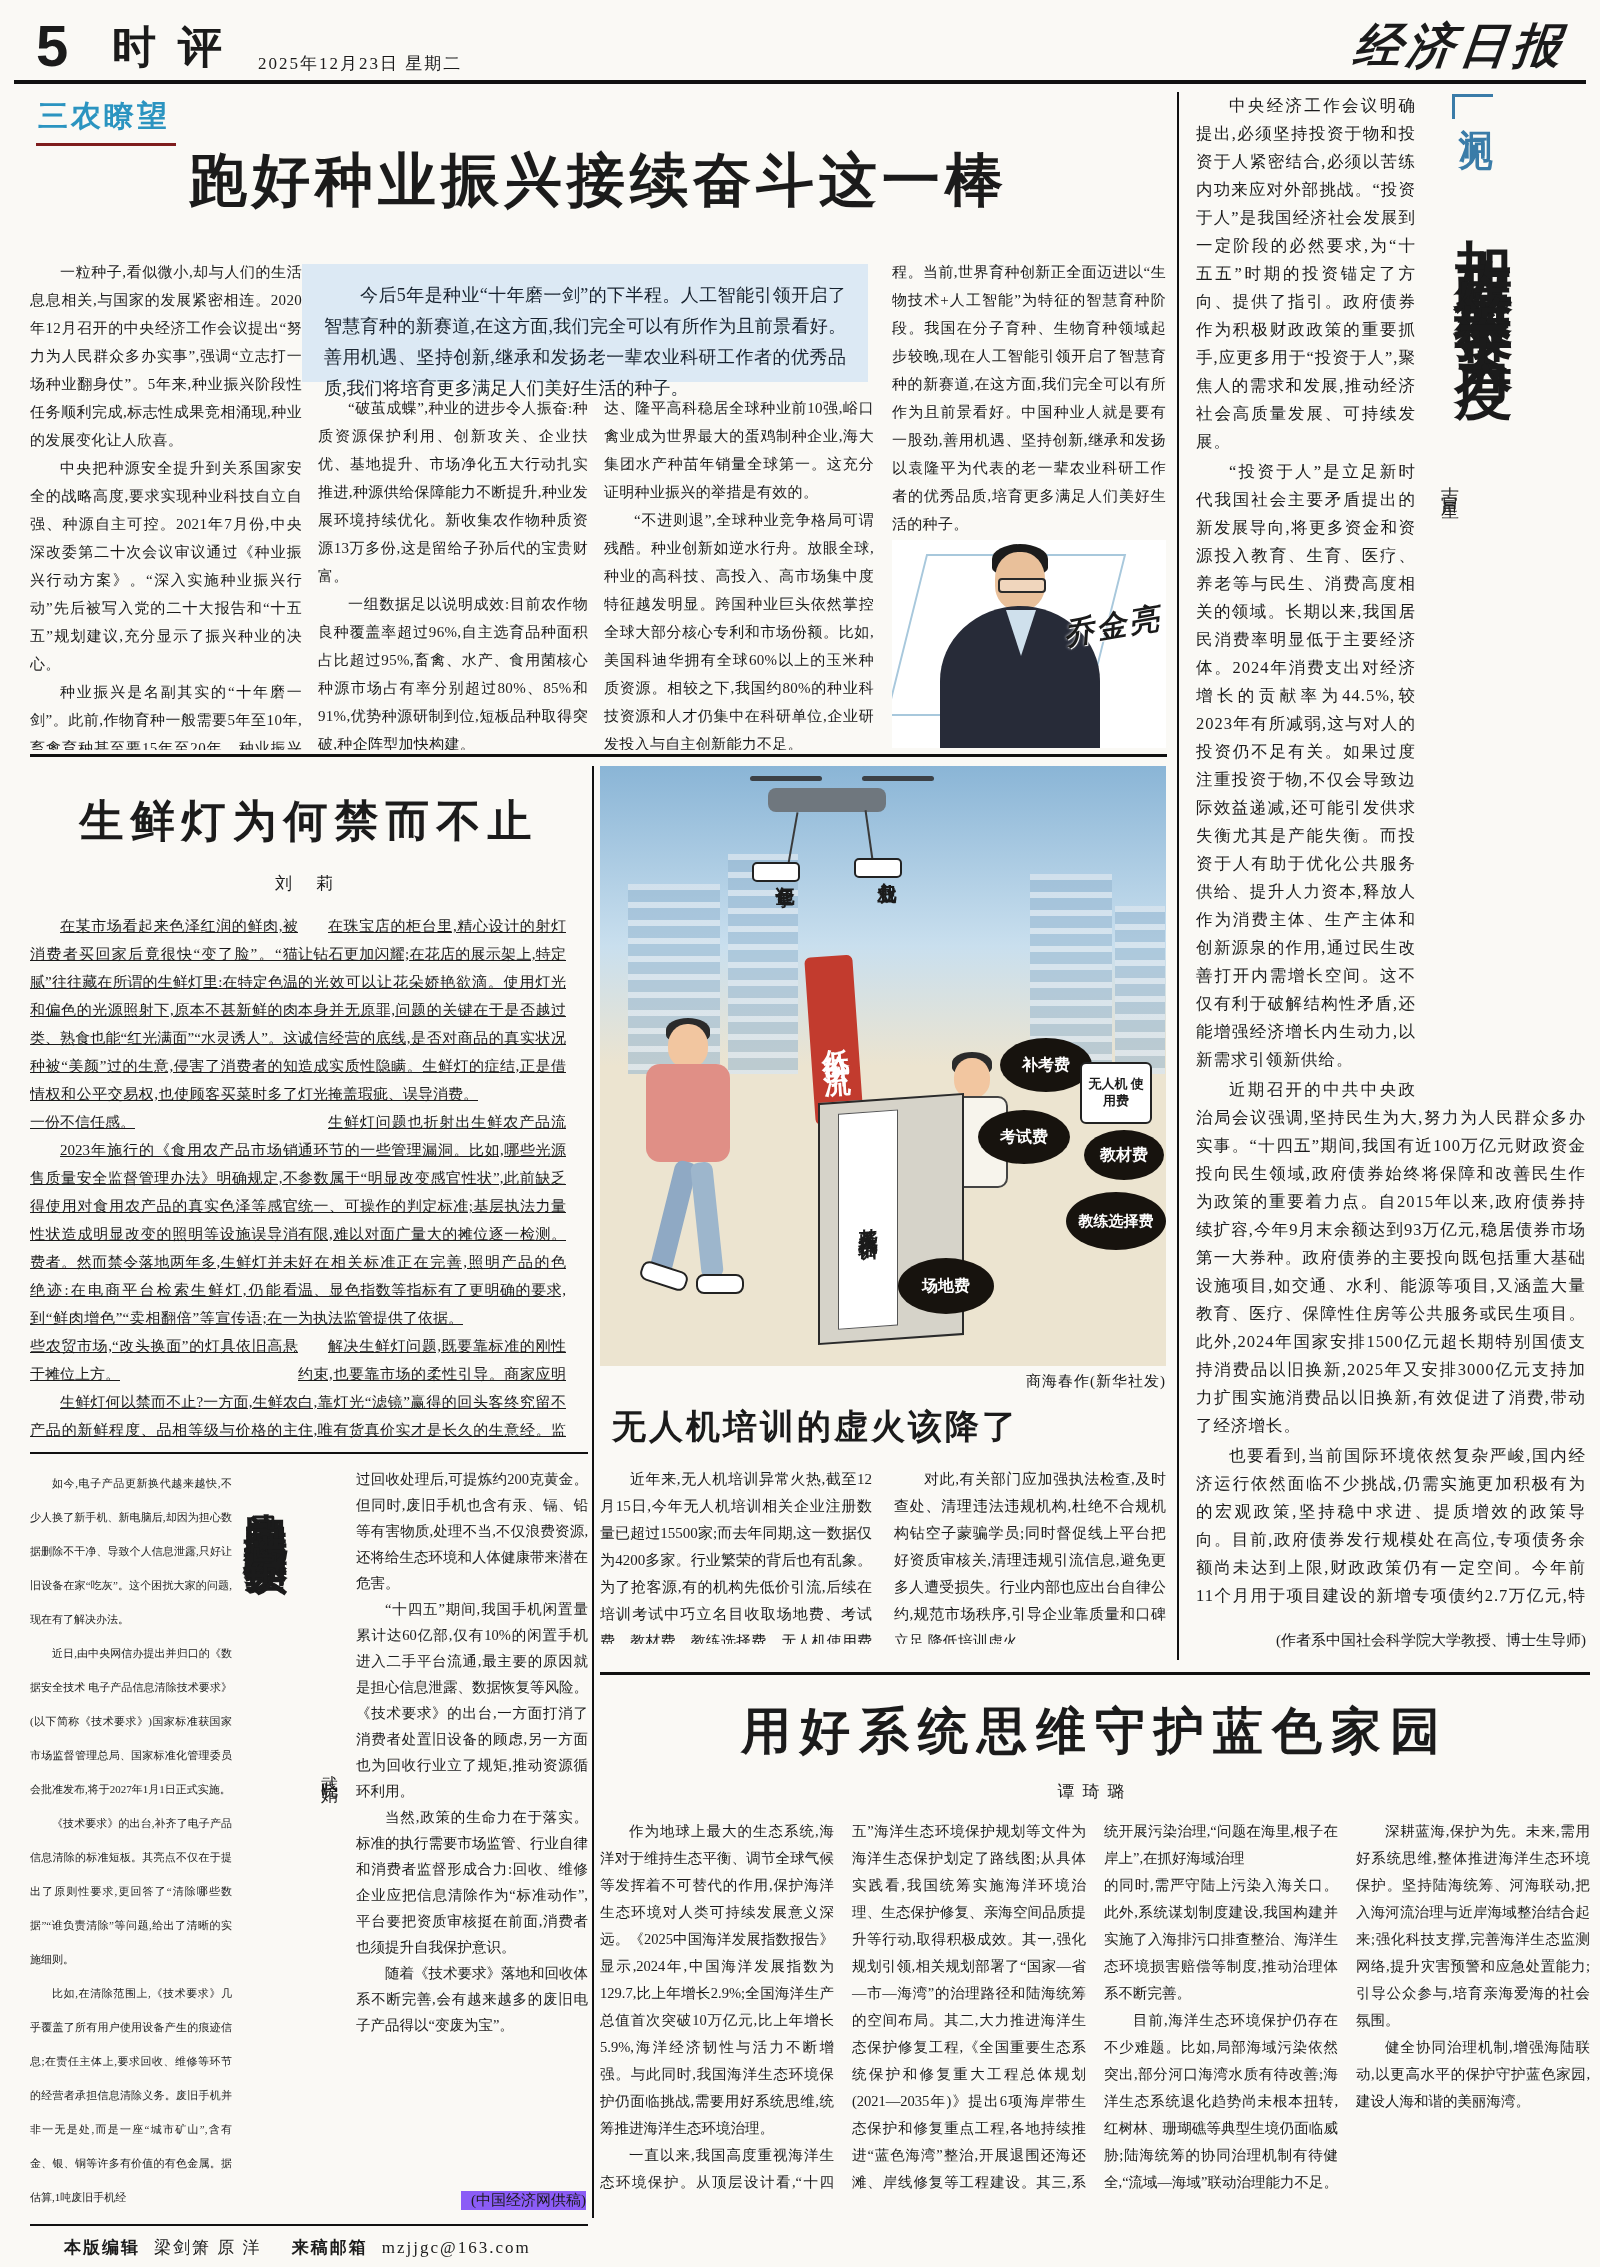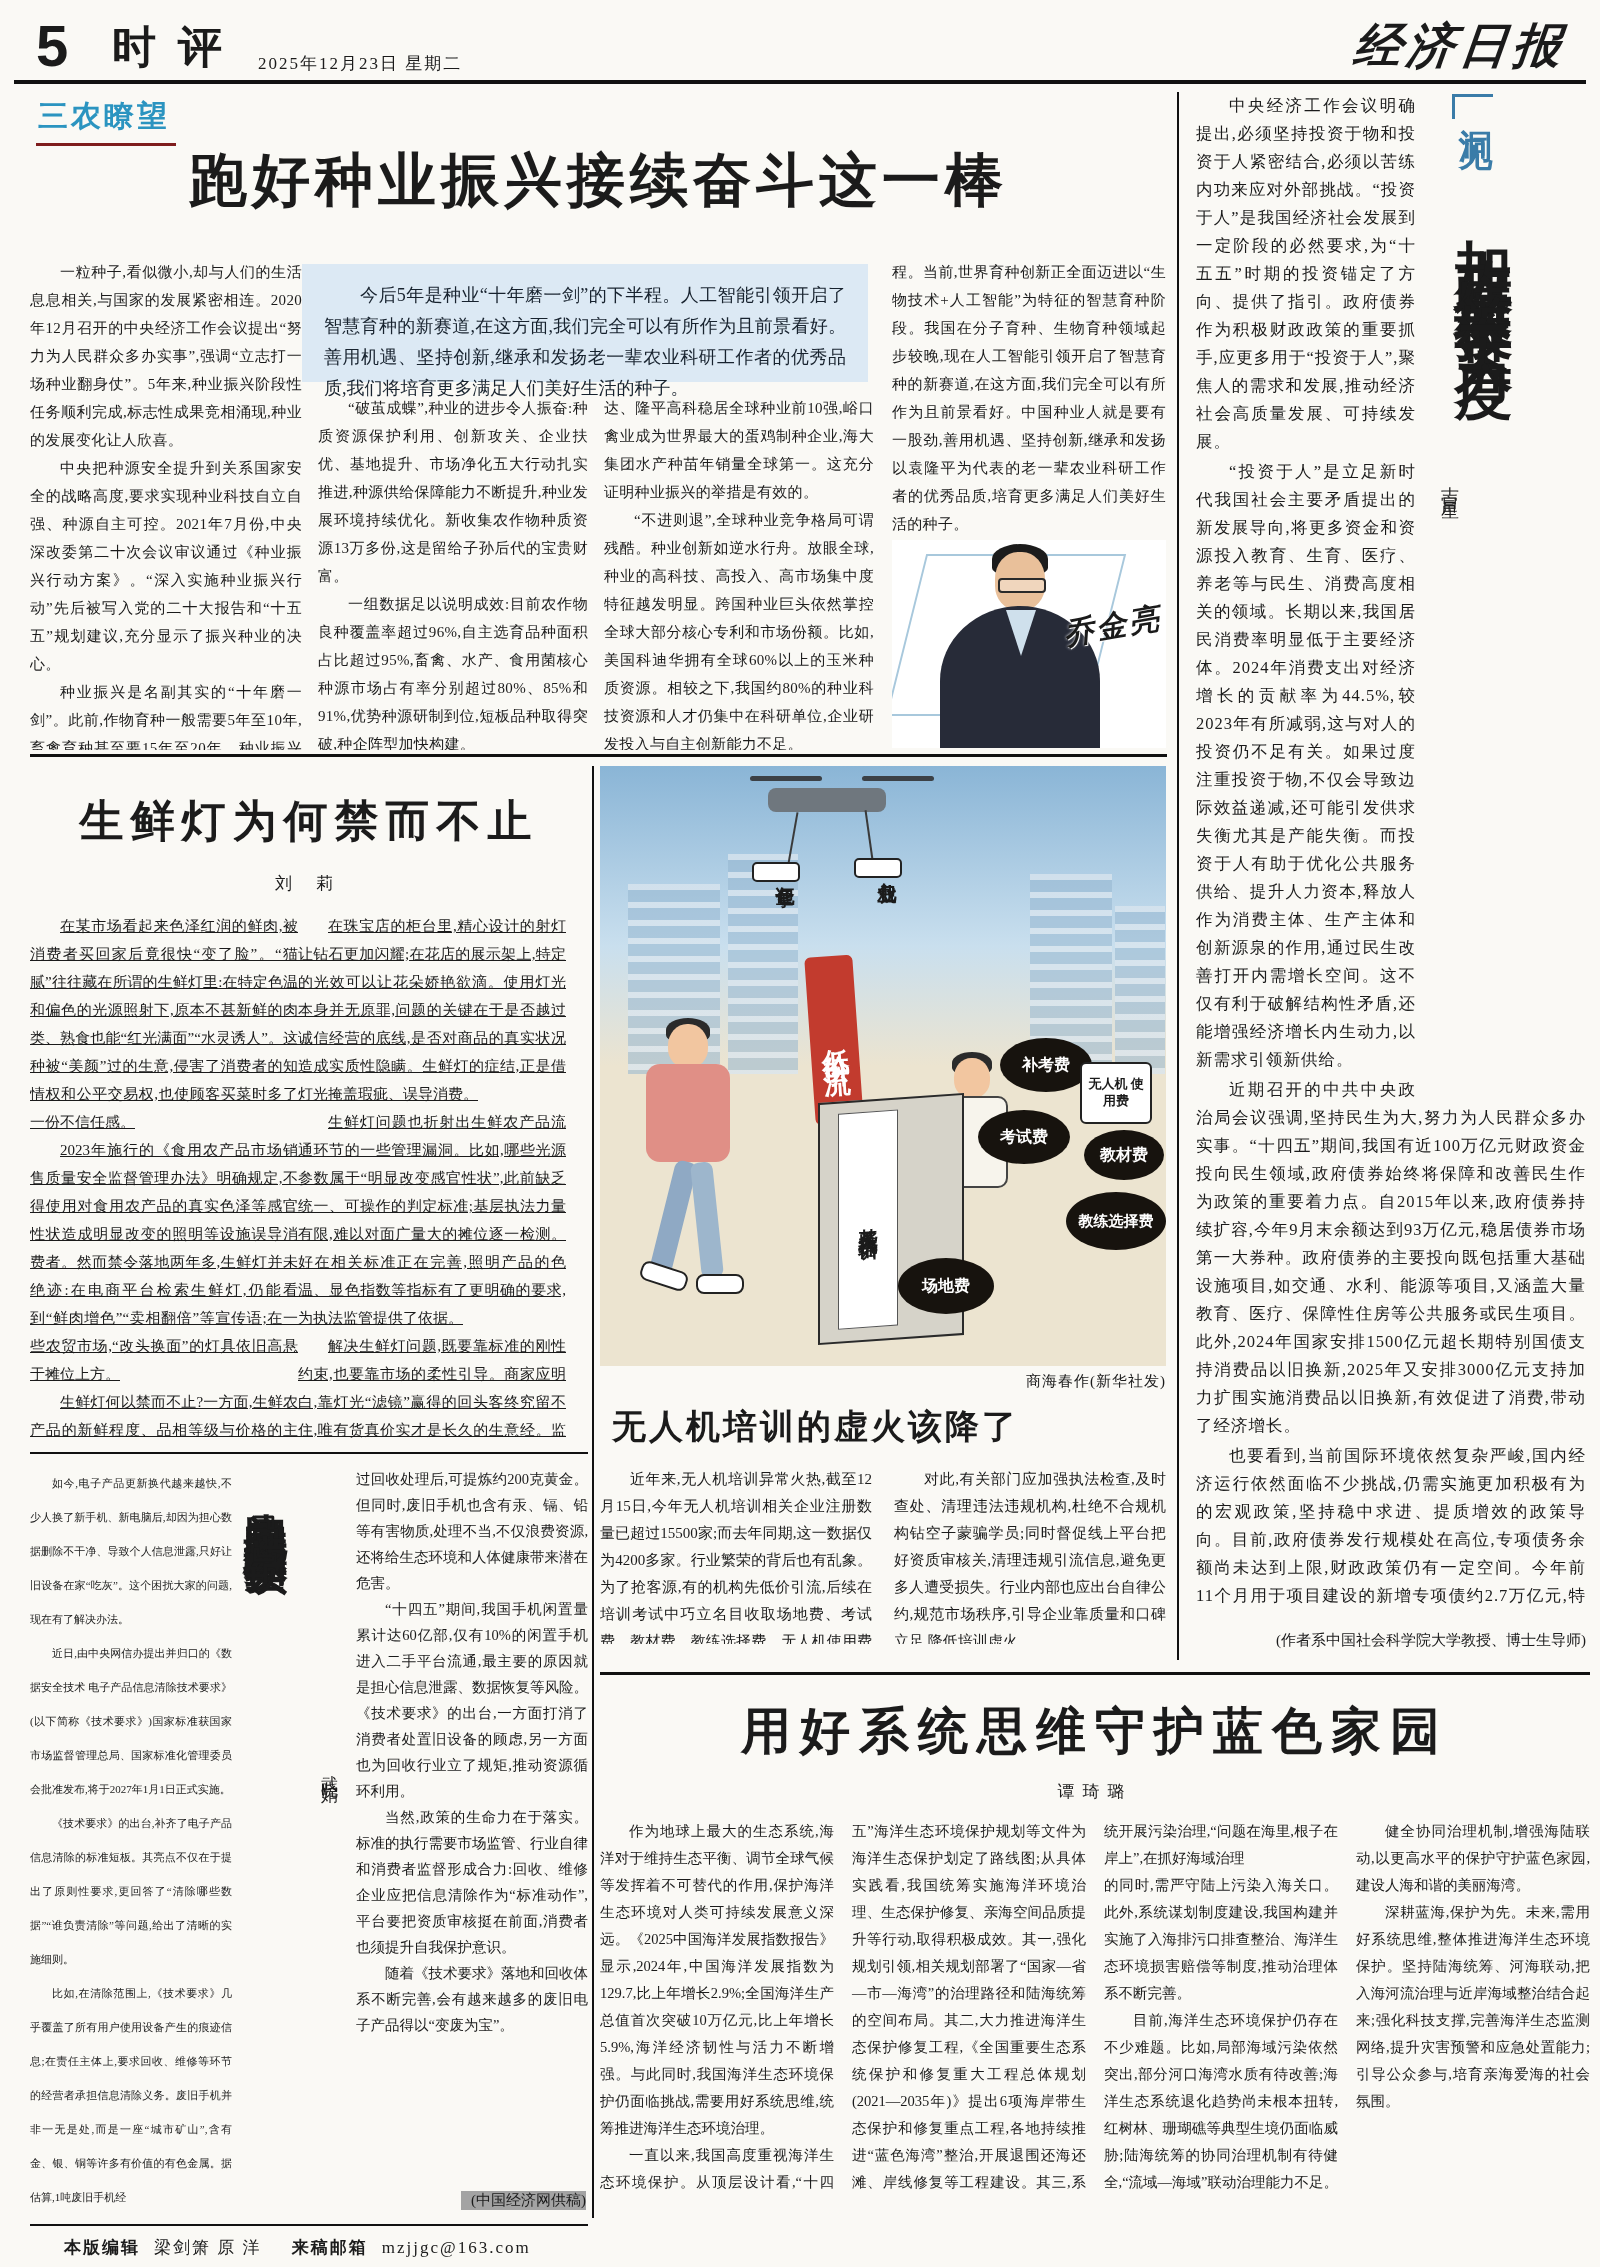--- a/index.html
+++ b/index.html
@@ -77,21 +77,21 @@
 
   
   .lock{left:30px;top:1462px;width:558px;height:752px;}
   .lock-left{position:absolute;left:0;top:4px;width:202px;height:744px;overflow:hidden;
              font-size:11px;line-height:34px;text-align:justify;}
   .lock-title{position:absolute;left:206px;top:16px;height:722px;writing-mode:vertical-rl;
               font-size:44px;font-weight:900;letter-spacing:3px;}
   .lock-author{position:absolute;left:288px;top:300px;writing-mode:vertical-rl;font-size:17px;letter-spacing:6px;}
   .lock-right{position:absolute;left:326px;top:4px;width:232px;height:712px;overflow:hidden;
               font-size:14.5px;line-height:26px;text-align:justify;}
-  .lock-sign{position:absolute;right:2px;bottom:4px;font-size:15px;background:#a3a3a3;padding-left:10px;}
+  .lock-sign{position:absolute;right:2px;bottom:4px;font-size:15px;background:#8b5cf6;padding-left:10px;}
 
   
   .cartoon{left:600px;top:766px;width:566px;height:600px;background:#ece4d0;overflow:hidden;}
   .sky{position:absolute;left:0;top:0;width:566px;height:300px;
        background:linear-gradient(#8ab5d6 0%,#c9dfee 60%,#ece4d0 100%);}
   .bldg{position:absolute;background:rgba(150,182,208,.55);
         background-image:repeating-linear-gradient(rgba(255,255,255,.5) 0 6px,transparent 6px 18px);}
   .drone-body{position:absolute;left:168px;top:22px;width:118px;height:24px;background:#6f777e;border-radius:8px;}
   .rotor{position:absolute;height:5px;background:#3c4146;border-radius:3px;}
   .string{position:absolute;width:2px;background:#3a3a3a;}
@@ -300,22 +300,22 @@
   <div class="abs rule" style="left:600px;top:1672px;width:990px;height:3px;"></div>
 
   <div class="abs blue">
     <div class="blue-title sans">用好系统思维守护蓝色家园</div>
     <div class="blue-author">谭琦璐</div>
     <div class="blue-body">
       <p class="para">作为地球上最大的生态系统,海洋对于维持生态平衡、调节全球气候等发挥着不可替代的作用,保护海洋生态环境对人类可持续发展意义深远。《2025中国海洋发展指数报告》显示,2024年,中国海洋发展指数为129.7,比上年增长2.9%;全国海洋生产总值首次突破10万亿元,比上年增长5.9%,海洋经济韧性与活力不断增强。与此同时,我国海洋生态环境保护仍面临挑战,需要用好系统思维,统筹推进海洋生态环境治理。</p>
       <p class="para">一直以来,我国高度重视海洋生态环境保护。从顶层设计看,“十四五”海洋生态环境保护规划等文件为海洋生态保护划定了路线图;从具体实践看,我国统筹实施海洋环境治理、生态保护修复、亲海空间品质提升等行动,取得积极成效。其一,强化规划引领,相关规划部署了“国家—省—市—海湾”的治理路径和陆海统筹的空间布局。其二,大力推进海洋生态保护修复工程,《全国重要生态系统保护和修复重大工程总体规划(2021—2035年)》提出6项海岸带生态保护和修复重点工程,各地持续推进“蓝色海湾”整治,开展退围还海还滩、岸线修复等工程建设。其三,系统开展污染治理,“问题在海里,根子在岸上”,在抓好海域治理</p>
       <p style="text-align:justify">的同时,需严守陆上污染入海关口。此外,系统谋划制度建设,我国构建并实施了入海排污口排查整治、海洋生态环境损害赔偿等制度,推动治理体系不断完善。</p>
       <p class="para">目前,海洋生态环境保护仍存在不少难题。比如,局部海域污染依然突出,部分河口海湾水质有待改善;海洋生态系统退化趋势尚未根本扭转,红树林、珊瑚礁等典型生境仍面临威胁;陆海统筹的协同治理机制有待健全,“流域—海域”联动治理能力不足。</p>
+      <p class="para">深耕蓝海,保护为先。未来,需用好系统思维,整体推进海洋生态环境保护。坚持陆海统筹、河海联动,把入海河流治理与近岸海域整治结合起来;强化科技支撑,完善海洋生态监测网络,提升灾害预警和应急处置能力;引导公众参与,培育亲海爱海的社会氛围。</p>
       <p class="para">健全协同治理机制,增强海陆联动,以更高水平的保护守护蓝色家园,建设人海和谐的美丽海湾。</p>
-      <p class="para">深耕蓝海,保护为先。未来,需用好系统思维,整体推进海洋生态环境保护。坚持陆海统筹、河海联动,把入海河流治理与近岸海域整治结合起来;强化科技支撑,完善海洋生态监测网络,提升灾害预警和应急处置能力;引导公众参与,培育亲海爱海的社会氛围。</p>
     </div>
   </div>
 
   <div class="abs foot-rule"></div>
   <div class="abs footer">
     <b>本版编辑</b><span>梁剑箫  原 洋</span>
     <b style="margin-left:24px;">来稿邮箱</b><span>mzjjgc@163.com</span>
   </div>
 
 </div>

